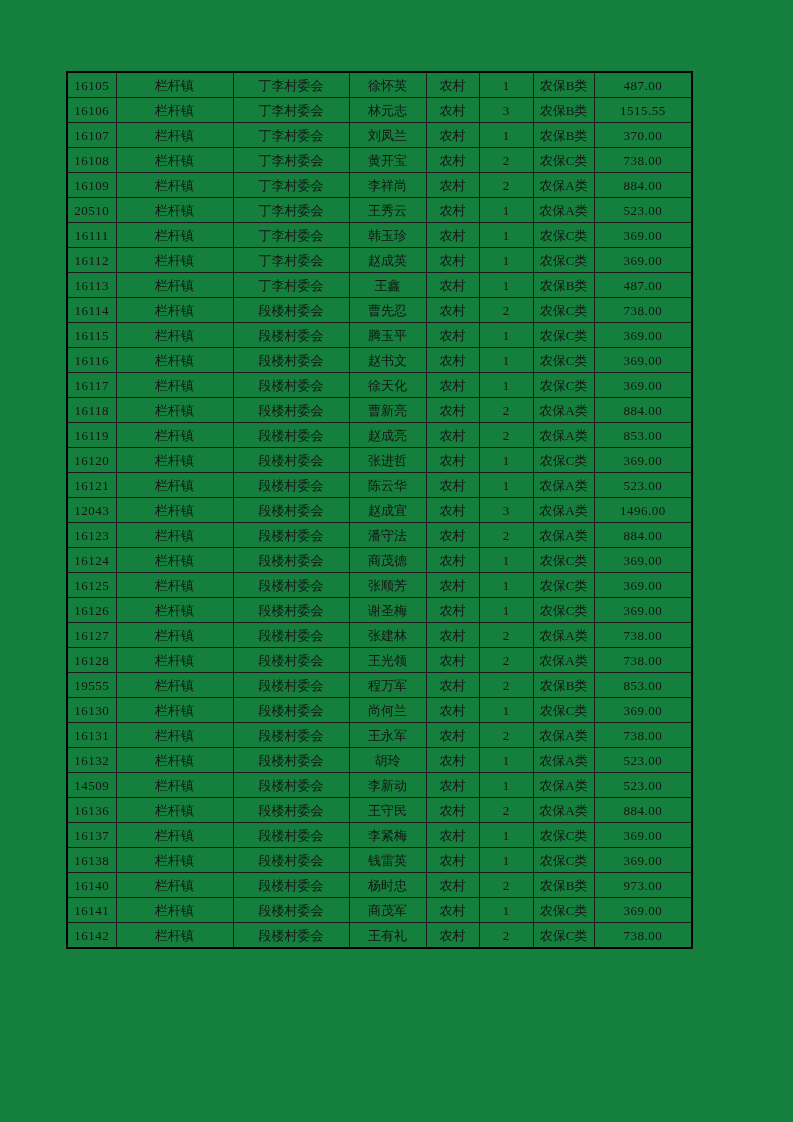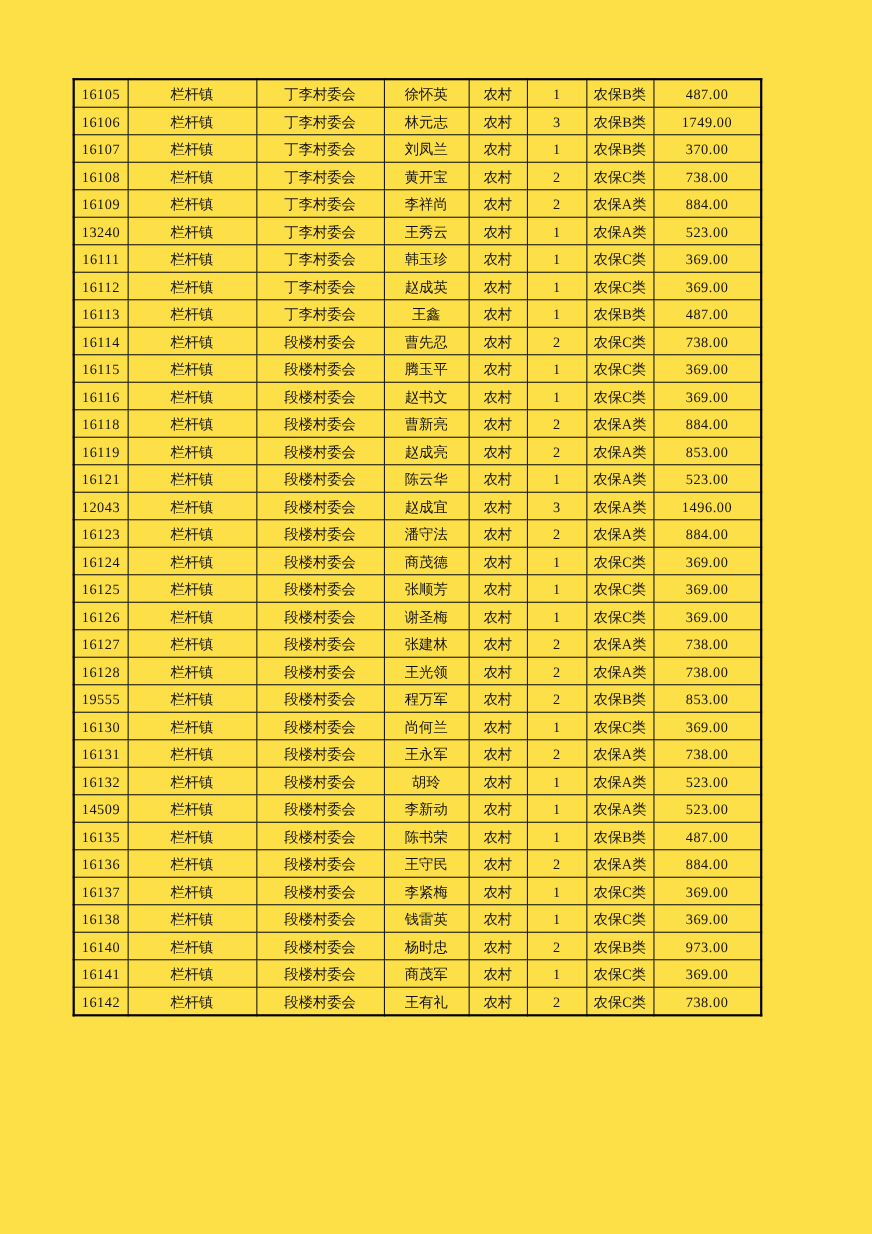--- a/index.html
+++ b/index.html
@@ -5,21 +5,21 @@
   html, body {
     margin: 0;
     padding: 0;
     background: #e8e8e8;
   }
   .page {
     position: relative;
     width: 793px;
     height: 1122px;
     margin: 0 auto;
-    background: #fde047;
+    background: #15803d;
     overflow: hidden;
     font-family: "Liberation Serif", "DejaVu Serif", serif;
     color: #111111;
   }
   table.grid {
     position: absolute;
     left: 66px;
     top: 71px;
     width: 625px;
     border-collapse: collapse;
@@ -72,21 +72,21 @@
           <td class="c-amount">487.00</td>
         </tr>
         <tr>
           <td class="c-id">16106</td>
           <td class="c-town">栏杆镇</td>
           <td class="c-village">丁李村委会</td>
           <td class="c-name">林元志</td>
           <td class="c-household">农村</td>
           <td class="c-person">3</td>
           <td class="c-insurance">农保B类</td>
-          <td class="c-amount">1749.00</td>
+          <td class="c-amount">1515.55</td>
         </tr>
         <tr>
           <td class="c-id">16107</td>
           <td class="c-town">栏杆镇</td>
           <td class="c-village">丁李村委会</td>
           <td class="c-name">刘凤兰</td>
           <td class="c-household">农村</td>
           <td class="c-person">1</td>
           <td class="c-insurance">农保B类</td>
           <td class="c-amount">370.00</td>
@@ -105,21 +105,21 @@
           <td class="c-id">16109</td>
           <td class="c-town">栏杆镇</td>
           <td class="c-village">丁李村委会</td>
           <td class="c-name">李祥尚</td>
           <td class="c-household">农村</td>
           <td class="c-person">2</td>
           <td class="c-insurance">农保A类</td>
           <td class="c-amount">884.00</td>
         </tr>
         <tr>
-          <td class="c-id">13240</td>
+          <td class="c-id">20510</td>
           <td class="c-town">栏杆镇</td>
           <td class="c-village">丁李村委会</td>
           <td class="c-name">王秀云</td>
           <td class="c-household">农村</td>
           <td class="c-person">1</td>
           <td class="c-insurance">农保A类</td>
           <td class="c-amount">523.00</td>
         </tr>
         <tr>
           <td class="c-id">16111</td>
@@ -175,40 +175,60 @@
           <td class="c-id">16116</td>
           <td class="c-town">栏杆镇</td>
           <td class="c-village">段楼村委会</td>
           <td class="c-name">赵书文</td>
           <td class="c-household">农村</td>
           <td class="c-person">1</td>
           <td class="c-insurance">农保C类</td>
           <td class="c-amount">369.00</td>
         </tr>
         <tr>
+          <td class="c-id">16117</td>
+          <td class="c-town">栏杆镇</td>
+          <td class="c-village">段楼村委会</td>
+          <td class="c-name">徐天化</td>
+          <td class="c-household">农村</td>
+          <td class="c-person">1</td>
+          <td class="c-insurance">农保C类</td>
+          <td class="c-amount">369.00</td>
+        </tr>
+        <tr>
           <td class="c-id">16118</td>
           <td class="c-town">栏杆镇</td>
           <td class="c-village">段楼村委会</td>
           <td class="c-name">曹新亮</td>
           <td class="c-household">农村</td>
           <td class="c-person">2</td>
           <td class="c-insurance">农保A类</td>
           <td class="c-amount">884.00</td>
         </tr>
         <tr>
           <td class="c-id">16119</td>
           <td class="c-town">栏杆镇</td>
           <td class="c-village">段楼村委会</td>
           <td class="c-name">赵成亮</td>
           <td class="c-household">农村</td>
           <td class="c-person">2</td>
           <td class="c-insurance">农保A类</td>
           <td class="c-amount">853.00</td>
         </tr>
         <tr>
+          <td class="c-id">16120</td>
+          <td class="c-town">栏杆镇</td>
+          <td class="c-village">段楼村委会</td>
+          <td class="c-name">张进哲</td>
+          <td class="c-household">农村</td>
+          <td class="c-person">1</td>
+          <td class="c-insurance">农保C类</td>
+          <td class="c-amount">369.00</td>
+        </tr>
+        <tr>
           <td class="c-id">16121</td>
           <td class="c-town">栏杆镇</td>
           <td class="c-village">段楼村委会</td>
           <td class="c-name">陈云华</td>
           <td class="c-household">农村</td>
           <td class="c-person">1</td>
           <td class="c-insurance">农保A类</td>
           <td class="c-amount">523.00</td>
         </tr>
         <tr>
@@ -323,30 +343,20 @@
         </tr>
         <tr>
           <td class="c-id">14509</td>
           <td class="c-town">栏杆镇</td>
           <td class="c-village">段楼村委会</td>
           <td class="c-name">李新动</td>
           <td class="c-household">农村</td>
           <td class="c-person">1</td>
           <td class="c-insurance">农保A类</td>
           <td class="c-amount">523.00</td>
-        </tr>
-        <tr>
-          <td class="c-id">16135</td>
-          <td class="c-town">栏杆镇</td>
-          <td class="c-village">段楼村委会</td>
-          <td class="c-name">陈书荣</td>
-          <td class="c-household">农村</td>
-          <td class="c-person">1</td>
-          <td class="c-insurance">农保B类</td>
-          <td class="c-amount">487.00</td>
         </tr>
         <tr>
           <td class="c-id">16136</td>
           <td class="c-town">栏杆镇</td>
           <td class="c-village">段楼村委会</td>
           <td class="c-name">王守民</td>
           <td class="c-household">农村</td>
           <td class="c-person">2</td>
           <td class="c-insurance">农保A类</td>
           <td class="c-amount">884.00</td>

